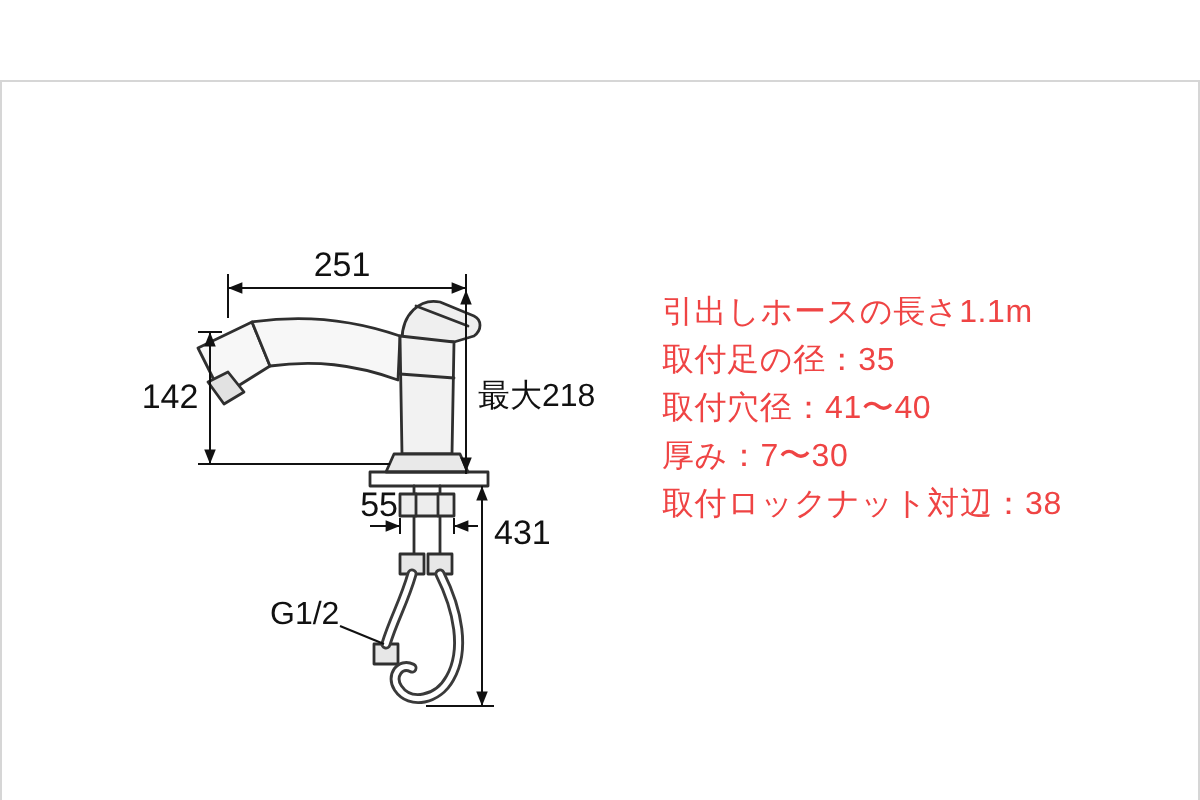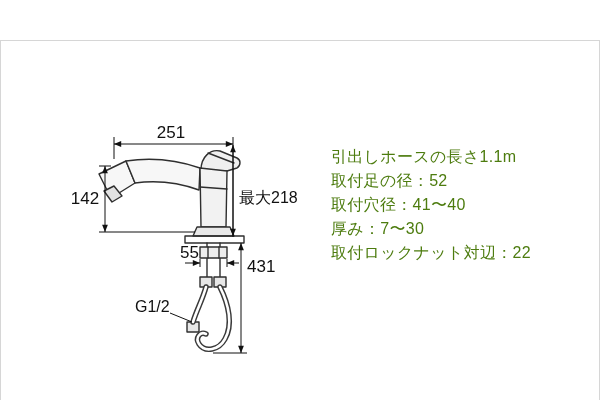--- a/index.html
+++ b/index.html
@@ -28,21 +28,21 @@
   .tube-i  { stroke:#ffffff; stroke-width:2.6; fill:none; stroke-linecap:round; }
 
   .specs {
     position:absolute;
     left:330px; top:104px;
     width:262px;
   }
   .specs div {
     font-size:16px;
     line-height:24px;
-    color:#4d7c0f;
+    color:#ef4444;
     letter-spacing:0.3px;
     white-space:nowrap;
   }
 </style>
 </head>
 <body>
 
 <div class="stage">
 
   <svg class="draw" width="600" height="400" viewBox="0 0 600 400">
@@ -113,19 +113,19 @@
     <text class="dim-text dim-text-lg" x="170" y="97" text-anchor="middle">251</text>
     <text class="dim-text dim-text-lg" x="84" y="163" text-anchor="middle">142</text>
     <text class="dim-text" x="238" y="162">最大218</text>
     <text class="dim-text dim-text-lg" x="198" y="217" text-anchor="end">55</text>
     <text class="dim-text dim-text-lg" x="246" y="231">431</text>
     <text class="dim-text" x="134" y="271">G1/2</text>
   </svg>
 
   <div class="specs">
     <div>引出しホースの長さ1.1m</div>
-    <div>取付足の径：52</div>
+    <div>取付足の径：35</div>
     <div>取付穴径：41〜40</div>
     <div>厚み：7〜30</div>
-    <div>取付ロックナット対辺：22</div>
+    <div>取付ロックナット対辺：38</div>
   </div>
 
 </div>
 
 </body></html>

